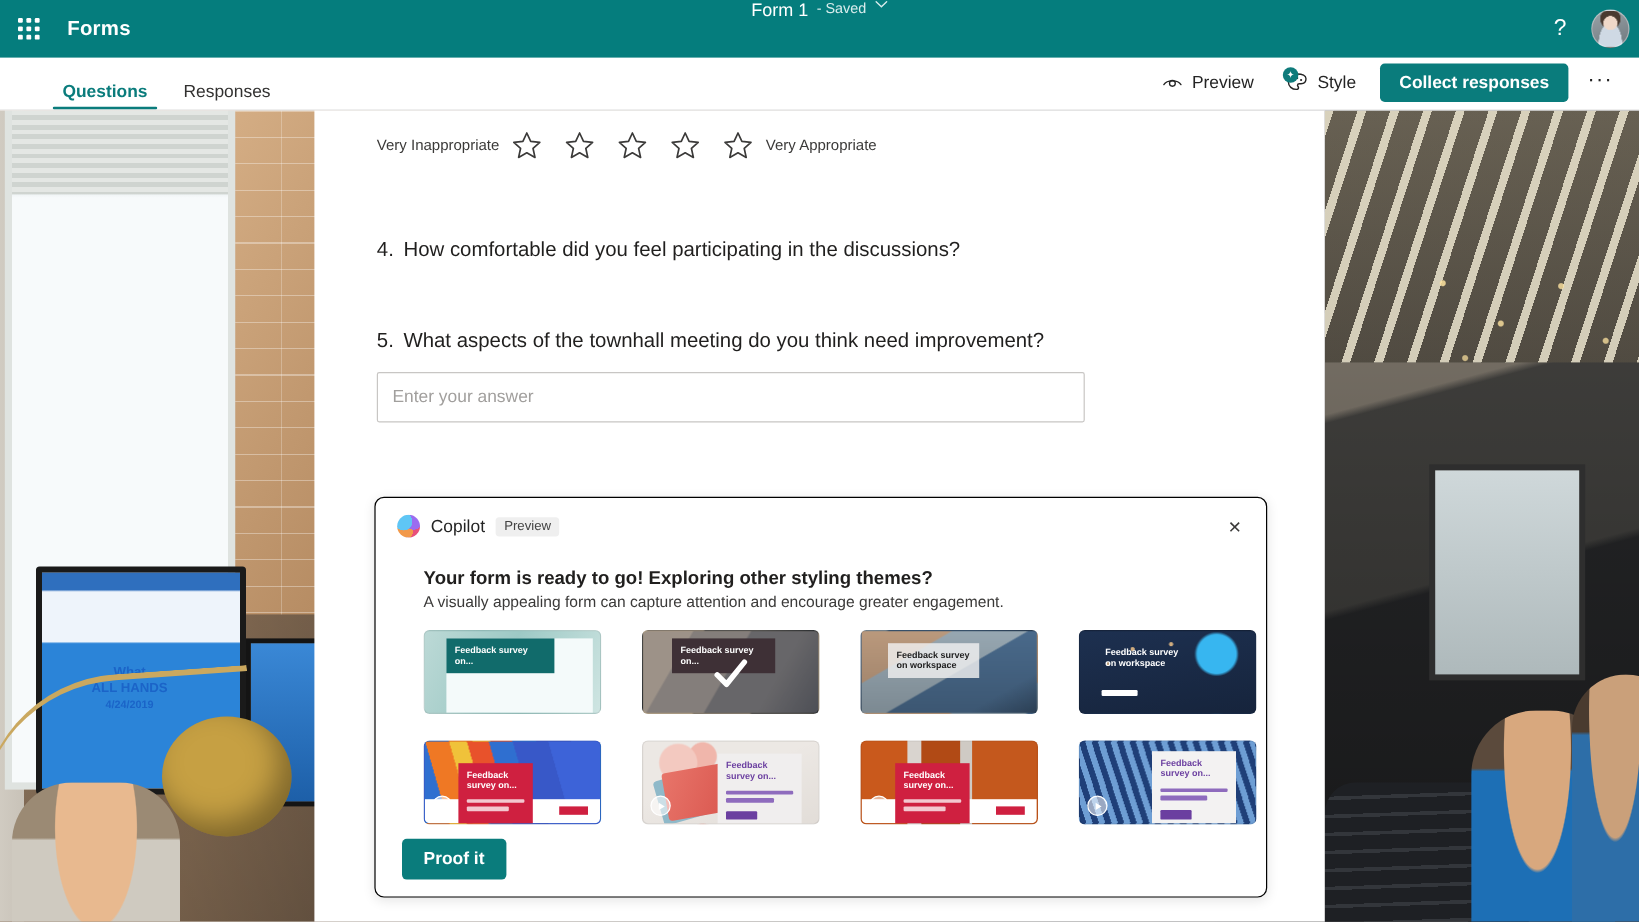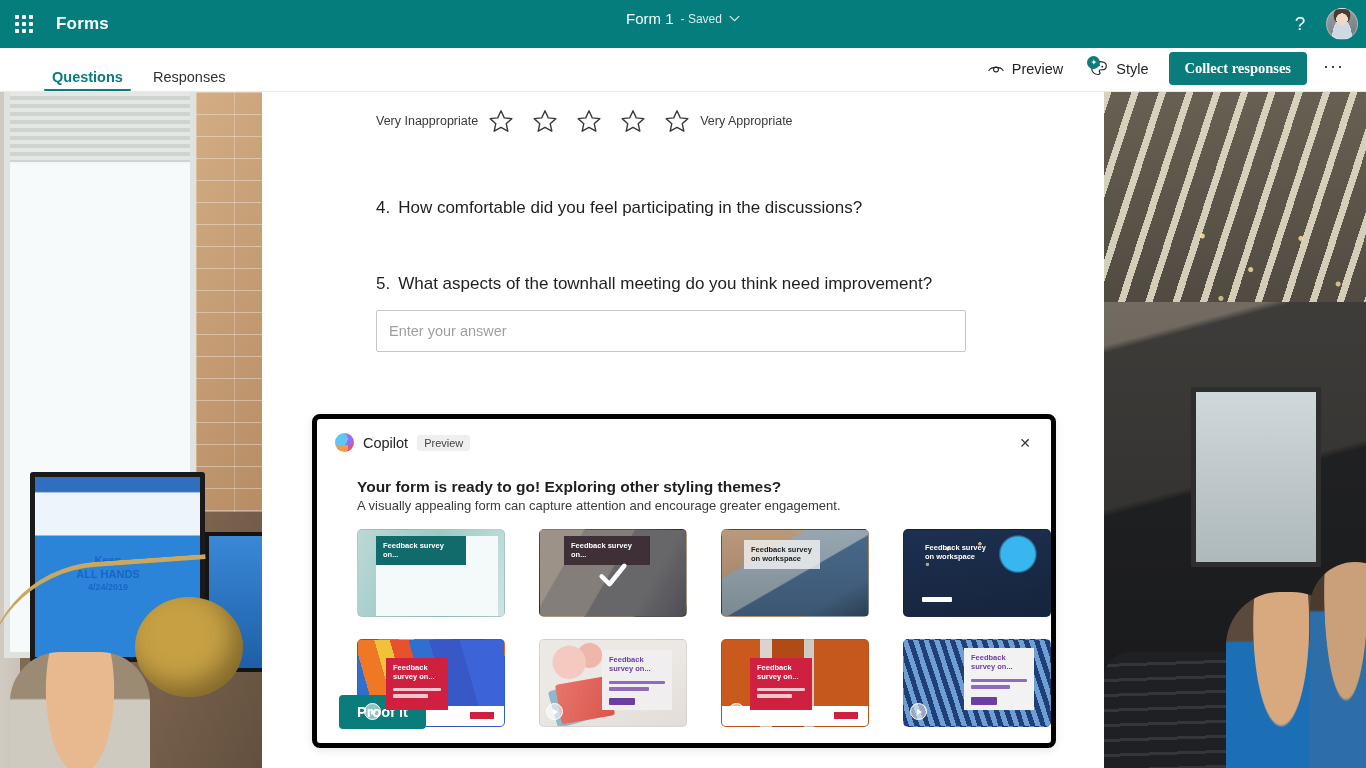--- a/index.html
+++ b/index.html
@@ -20,21 +20,21 @@
     justify-content: center; cursor: pointer;
   }
   #waffle .grid {
     display: grid; grid-template-columns: repeat(3, 4px);
     grid-template-rows: repeat(3, 4px); gap: 3px;
   }
   #waffle .grid i { width: 4px; height: 4px; background: #fff; border-radius: 1px; display: block; }
   #appname { font-size: 17px; font-weight: 600; margin-left: 8px; letter-spacing: .2px; }
   #titlewrap {
     position: absolute; left: 0; right: 0; top: 0; height: 37px;
-    display: flex; align-items: center; justify-content: center; gap: 7px;
+    display: flex; justify-content: center; gap: 7px;
     pointer-events: none;
   }
   #titlewrap > * { pointer-events: auto; }
   #formtitle { font-size: 15px; font-weight: 400; }
   #savedstate { font-size: 12px; color: #d8ecec; }
   #titlechev { font-size: 10px; color: #d8ecec; cursor: pointer; line-height: 1; }
   #appbar-right {
     position: absolute; right: 8px; top: 0; height: 48px;
     display: flex; align-items: center; gap: 10px;
   }
@@ -71,21 +71,21 @@
     position: absolute; right: 12px; bottom: 6px; display: flex; align-items: center; gap: 6px;
   }
   .cmd-btn {
     display: flex; align-items: center; gap: 7px; font-size: 14.5px; color: #242424;
     padding: 6px 10px; cursor: pointer; background: transparent; border: none;
     font-family: inherit; border-radius: 4px;
   }
   #collect-btn {
     background: #0a7c7c; color: #fff; font-size: 14.5px; font-weight: 600;
     padding: 8px 16px; border: none; border-radius: 4px; cursor: pointer;
-    font-family: Liberation Serif, serif; margin-left: 4px;
+    font-family: Liberation Sans, sans-serif; margin-left: 4px;
   }
   #more-btn {
     font-size: 18px; color: #242424; padding: 2px 10px 8px; cursor: pointer;
     line-height: 1; letter-spacing: 1px;
   }
   .style-icon-wrap { position: relative; width: 20px; height: 20px; }
   .sparkle-badge {
     position: absolute; left: -2px; top: -3px; width: 13px; height: 13px;
     background: #0f7b7b; border-radius: 50%; display: flex;
     align-items: center; justify-content: center; color: #fff; font-size: 8px;
@@ -203,40 +203,40 @@
   #bg-speaker {
     left: 1240px; top: 300px; width: 52px; height: 130px;
     background: linear-gradient(180deg, #2b2b2d, #1a1a1c);
     border-radius: 4px;
   }
   
   #formcard {
     position: absolute; left: 262px; top: 92px; width: 842px; height: 676px;
     background: #fff; z-index: 10; overflow: hidden;
   }
-  .q-row { padding: 0 114px; }
+  .q-row { padding: 0 52px; }
   .stars-row { display: flex; align-items: center; gap: 0; }
   .star-label { font-size: 12.5px; color: #3b3a39; }
   .stars { display: flex; gap: 18px; margin: 0 10px; }
   .star {
     width: 26px; height: 26px; cursor: pointer;
     display: block;
   }
   .qtext { font-size: 17px; color: #201f1e; display: flex; gap: 8px; }
   .qnum { color: #201f1e; }
   .answer-input {
     width: 590px; height: 42px; border: 1px solid #c8c6c4; border-radius: 2px;
     font-size: 14.5px; color: #201f1e; padding: 0 12px; font-family: inherit;
     background: #fff; outline: none;
   }
   .answer-input::placeholder { color: #a19f9d; }
   
   #copilot {
     position: absolute; left: 312px; top: 414px; width: 744px; height: 334px;
-    background: #fff; border: 5px solid #000000; border-radius: 8px;
+    background: #fff; border: 1px solid #000000; border-radius: 8px;
     box-shadow: 0 2px 10px rgba(0,0,0,.10); z-index: 20; padding: 14px 18px 0 18px;
   }
   #cp-head { display: flex; align-items: center; gap: 9px; }
   #cp-logo {
     width: 19px; height: 19px; border-radius: 50%;
     background:
       radial-gradient(circle at 28% 30%, #5fc6f5 0 38%, rgba(95,198,245,0) 39%),
       radial-gradient(circle at 72% 28%, #9b6cf0 0 36%, rgba(155,108,240,0) 37%),
       radial-gradient(circle at 32% 74%, #f2994a 0 36%, rgba(242,153,74,0) 37%),
       radial-gradient(circle at 74% 72%, #e8507a 0 36%, rgba(232,80,122,0) 37%),
@@ -252,21 +252,21 @@
     display: flex; align-items: center; justify-content: center;
     color: #3b3a39; font-size: 14px; cursor: pointer;
   }
   #cp-title { font-size: 15.5px; font-weight: 700; color: #201f1e; margin: 26px 0 2px 22px; }
   #cp-sub { font-size: 13px; color: #3b3a39; margin-left: 22px; }
   #cp-grid {
     margin: 16px 0 0 22px; display: grid;
     grid-template-columns: repeat(4, 182px); gap: 22px 0; width: 728px;
   }
   .thumb {
-    width: 148px; height: 88px; border-radius: 5px; position: relative;
+    width: 148px; height: 70px; border-radius: 5px; position: relative;
     overflow: hidden; cursor: pointer; border: 1px solid rgba(0,0,0,.08);
   }
   .thumb.selected::after {
     content: ""; position: absolute; inset: 0;
     background: rgba(120,120,130,.42);
   }
   .check {
     position: absolute; left: 50%; top: 52%; transform: translate(-50%,-50%);
     z-index: 3; width: 34px; height: 34px;
   }
@@ -338,21 +338,21 @@
 </head>
 <body>
 
 <div id="bg">
   <div class="bg-layer" id="bg-wallleft"></div>
   <div class="bg-layer" id="bg-window"></div>
   <div class="bg-layer" id="bg-blinds"></div>
   <div class="bg-layer" id="bg-brick"></div>
   <div class="bg-layer" id="bg-monitor1"></div>
   <div class="bg-layer" id="bg-slide-text">
-    <div>Keep</div>
+    <div>What</div>
     <div>ALL HANDS</div>
     <div id="bg-slide-date">4/24/2019</div>
   </div>
   <div class="bg-layer" id="bg-monitor2"></div>
   <div class="bg-layer" id="bg-lamp-arm"></div>
   <div class="bg-layer" id="bg-lamp-ball"></div>
   <div class="bg-layer" id="bg-person-l"></div>
   <div class="bg-layer" id="bg-right"></div>
   <div class="bg-layer" id="bg-ceiling"></div>
   <div class="bg-layer" id="bg-lights"></div>

